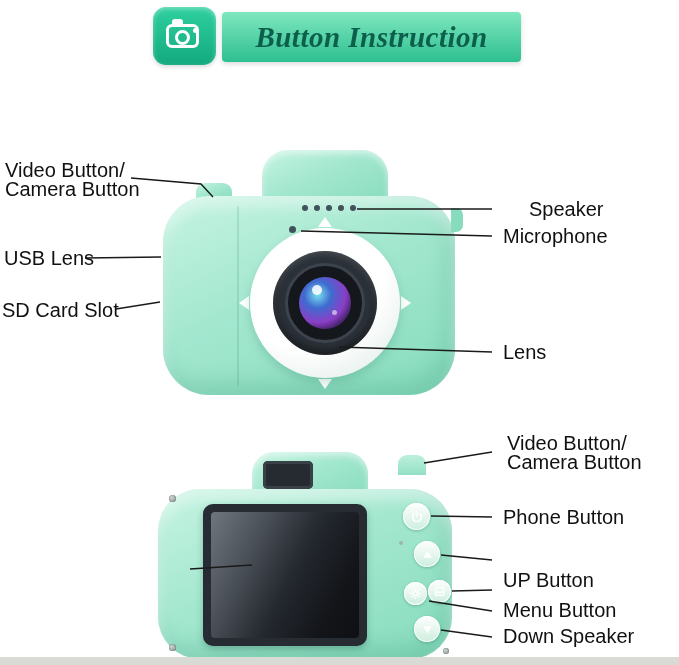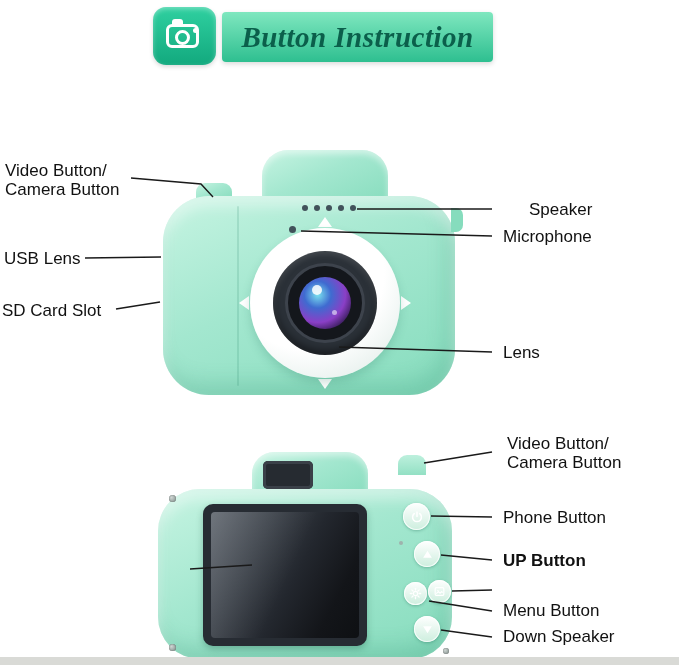--- a/index.html
+++ b/index.html
@@ -8,21 +8,21 @@
   .abs{position:absolute;}
 
   
   .icon-tile{left:153px;top:7px;width:63px;height:58px;border-radius:13px;
     background:linear-gradient(180deg,#2fd0a0,var(--icon-tile-green,#12a97e));
     box-shadow:inset 0 2px 5px rgba(255,255,255,.35),0 2px 4px rgba(0,0,0,.15);}
   .cam-body{position:absolute;left:13px;top:17px;width:33px;height:24px;border:3px solid #fff;border-radius:6px;box-sizing:border-box;}
   .cam-bump{position:absolute;left:19px;top:12px;width:11px;height:6px;background:#fff;border-radius:3px 3px 0 0;}
   .cam-lens{position:absolute;left:22px;top:23px;width:9px;height:9px;border:3px solid #fff;border-radius:50%;box-sizing:content-box;}
   .cam-flash{position:absolute;left:40px;top:21px;width:5px;height:5px;background:#fff;border-radius:50%;}
-  .banner{left:222px;top:12px;width:271px;height:50px;border-radius:4px;
+  .banner{left:222px;top:12px;width:299px;height:50px;border-radius:4px;
     background:linear-gradient(180deg,var(--banner-green-light,#7fe7bf),var(--banner-green,#2ebf90));
     display:flex;align-items:center;justify-content:center;box-shadow:0 2px 5px rgba(0,0,0,.15);}
   .banner-title{font-family:"Liberation Serif",serif;font-style:italic;font-weight:bold;
     font-size:29px;color:var(--title-text,#0b5f4b);letter-spacing:.5px;}
 
   
   .mint{background:linear-gradient(155deg,#c6f4e2 0%,var(--camera-mint,#a3e7cf) 45%,var(--camera-mint-dark,#86dcbd) 100%);}
 
   
   .f-hump{left:262px;top:150px;width:126px;height:56px;border-radius:26px 26px 0 0;
@@ -76,30 +76,30 @@
   .btn-power{left:403px;top:503px;width:27px;height:27px;}
   .btn-up{left:414px;top:541px;width:26px;height:26px;}
   .btn-gear{left:404px;top:582px;width:23px;height:23px;}
   .btn-album{left:428px;top:580px;width:23px;height:23px;}
   .btn-down{left:414px;top:616px;width:26px;height:26px;}
   .cbtn svg{display:block;}
   .led{left:399px;top:541px;width:4px;height:4px;border-radius:50%;background:#9fb3ad;}
   .bottom-strip{left:0;top:657px;width:679px;height:8px;background:#d9dad6;}
 
   
-  .lbl{font-size:17px;line-height:19px;color:var(--label-text,#111);white-space:pre-line;}
+  .lbl{font-size:20px;line-height:19px;color:var(--label-text,#111);white-space:pre-line;}
   .lb-videocam-f{left:5px;top:161px;}
   .lb-usb{left:4px;top:249px;}
   .lb-sd{left:2px;top:301px;}
   .lb-speaker{left:529px;top:200px;}
   .lb-mic{left:503px;top:227px;}
   .lb-lens{left:503px;top:343px;}
   .lb-videocam-b{left:507px;top:434px;}
   .lb-power{left:503px;top:508px;}
-  .lb-up{left:503px;top:551px;font-weight:bold;}
+  .lb-up{left:503px;top:571px;}
   .lb-album{left:503px;top:581px;}
   .lb-menu{left:503px;top:601px;}
   .lb-down{left:503px;top:627px;}
   .lb-screen{left:75px;top:561px;}
 
   .overlay{left:0;top:0;pointer-events:none;}
 </style>
 </head>
 <body>
 

